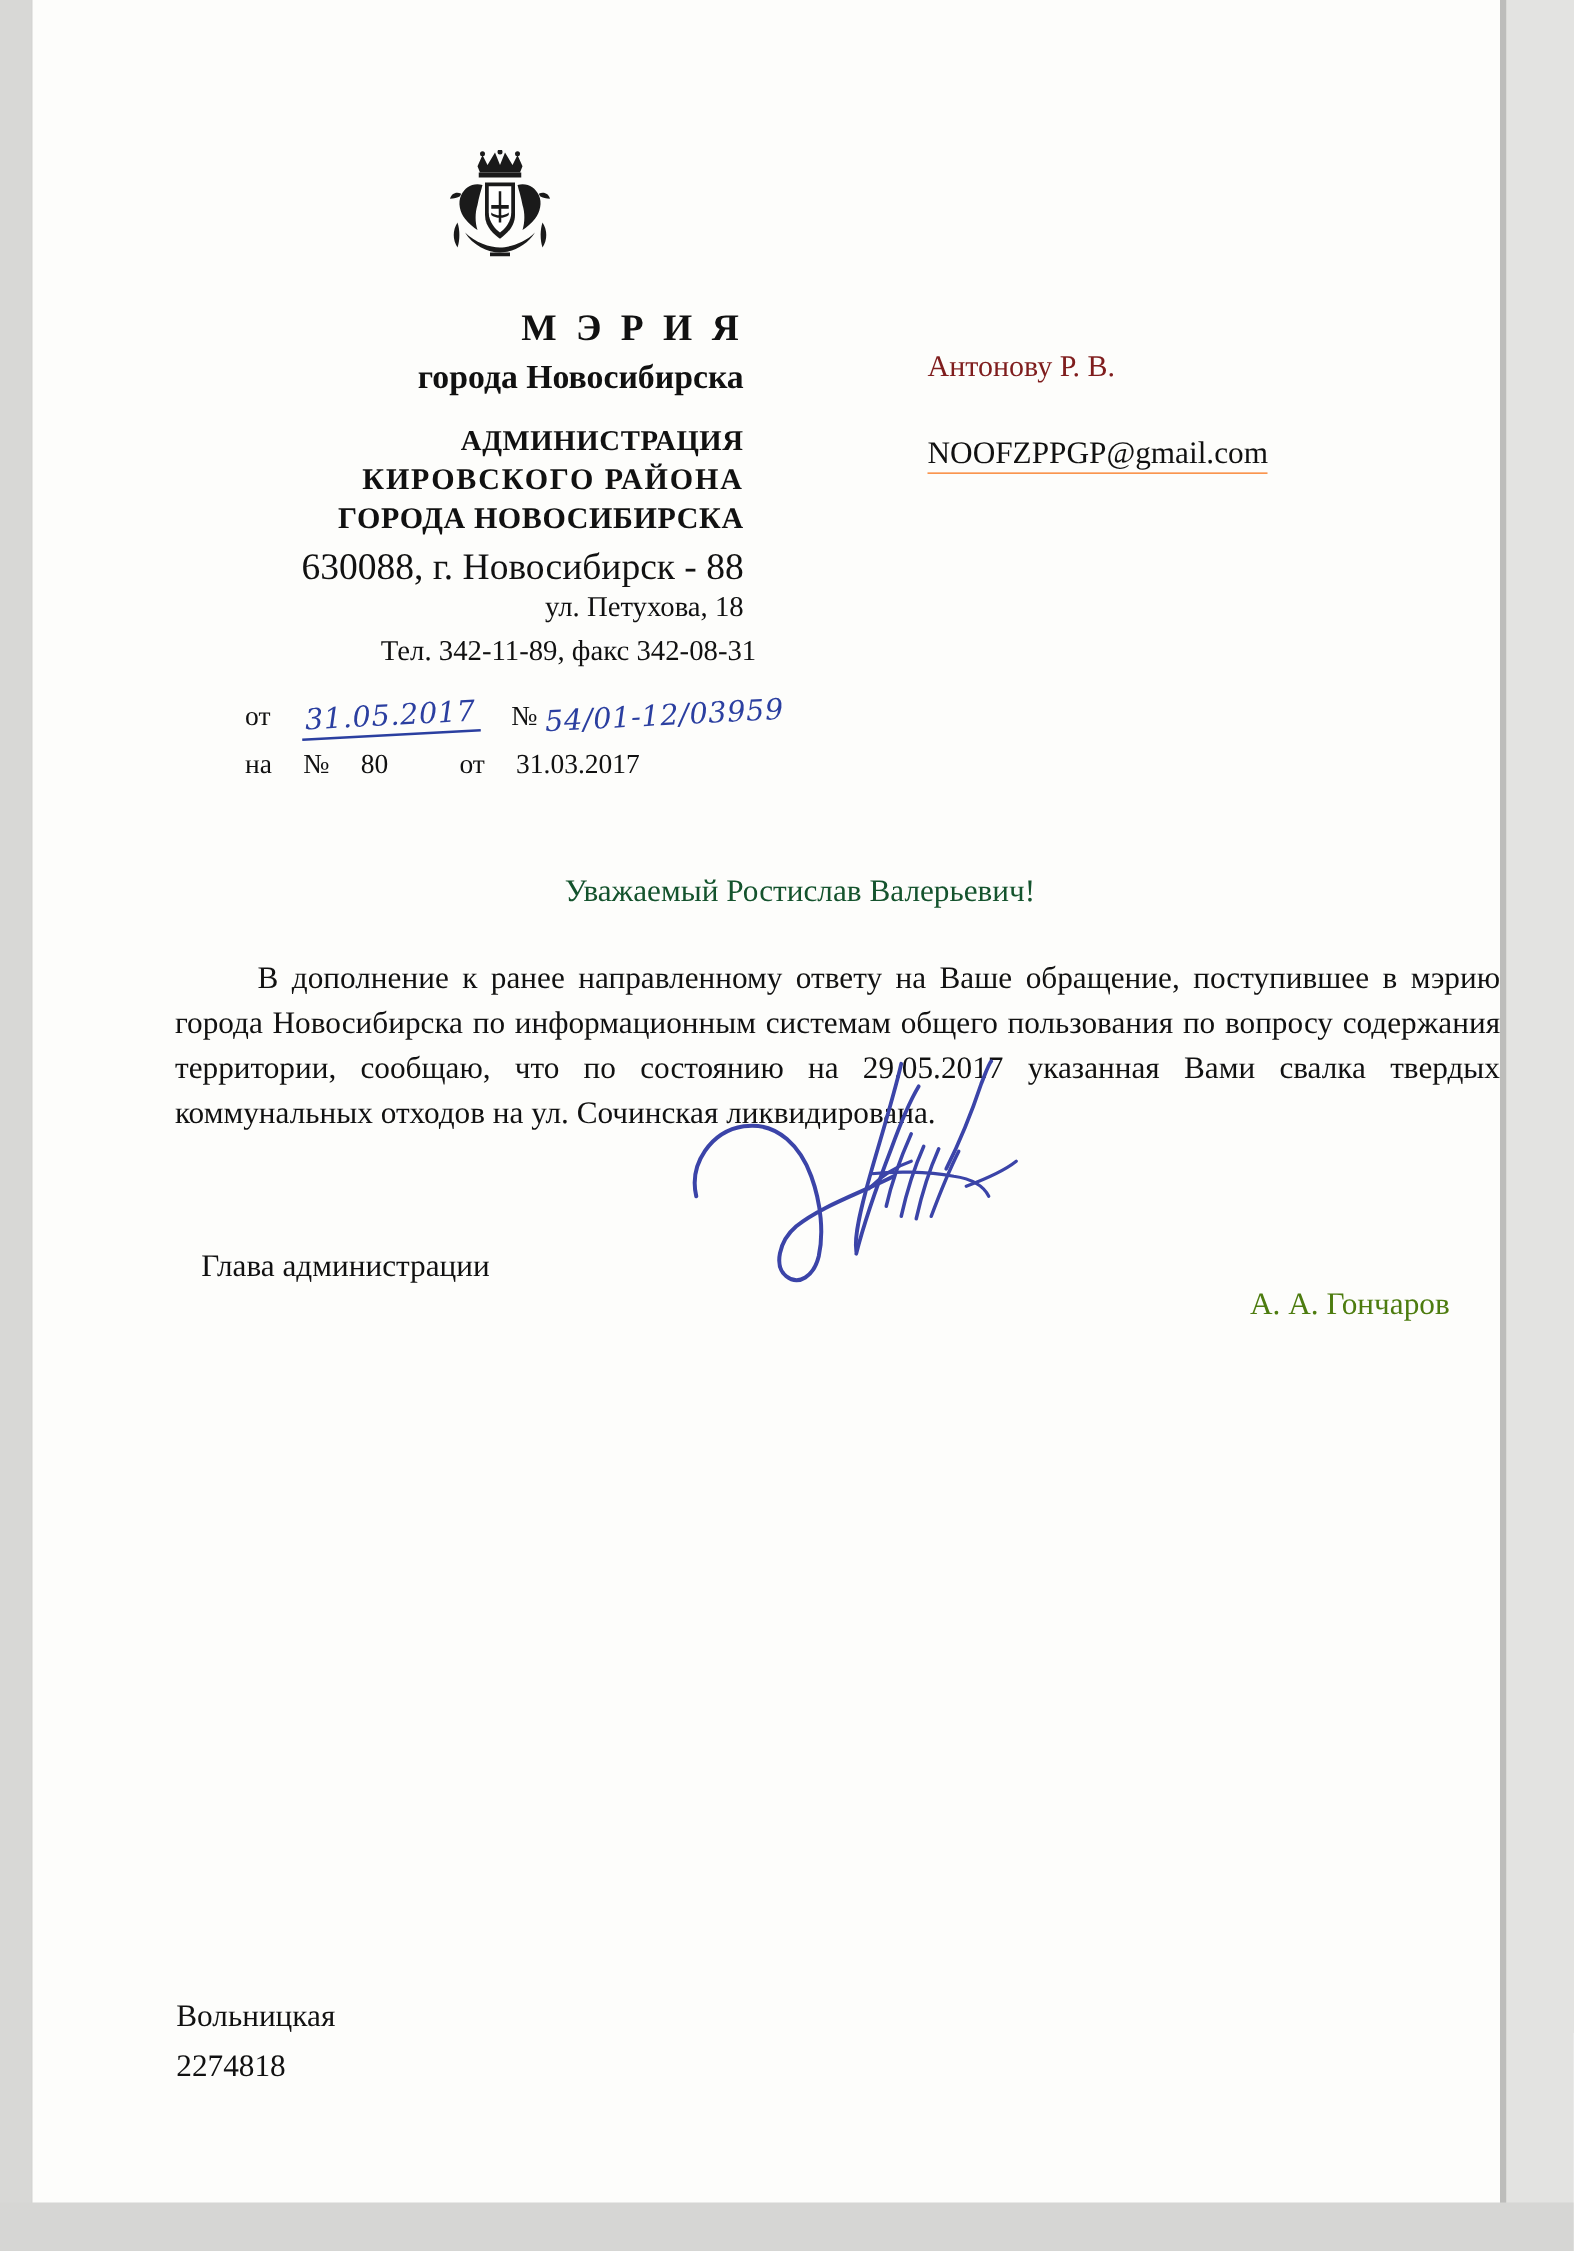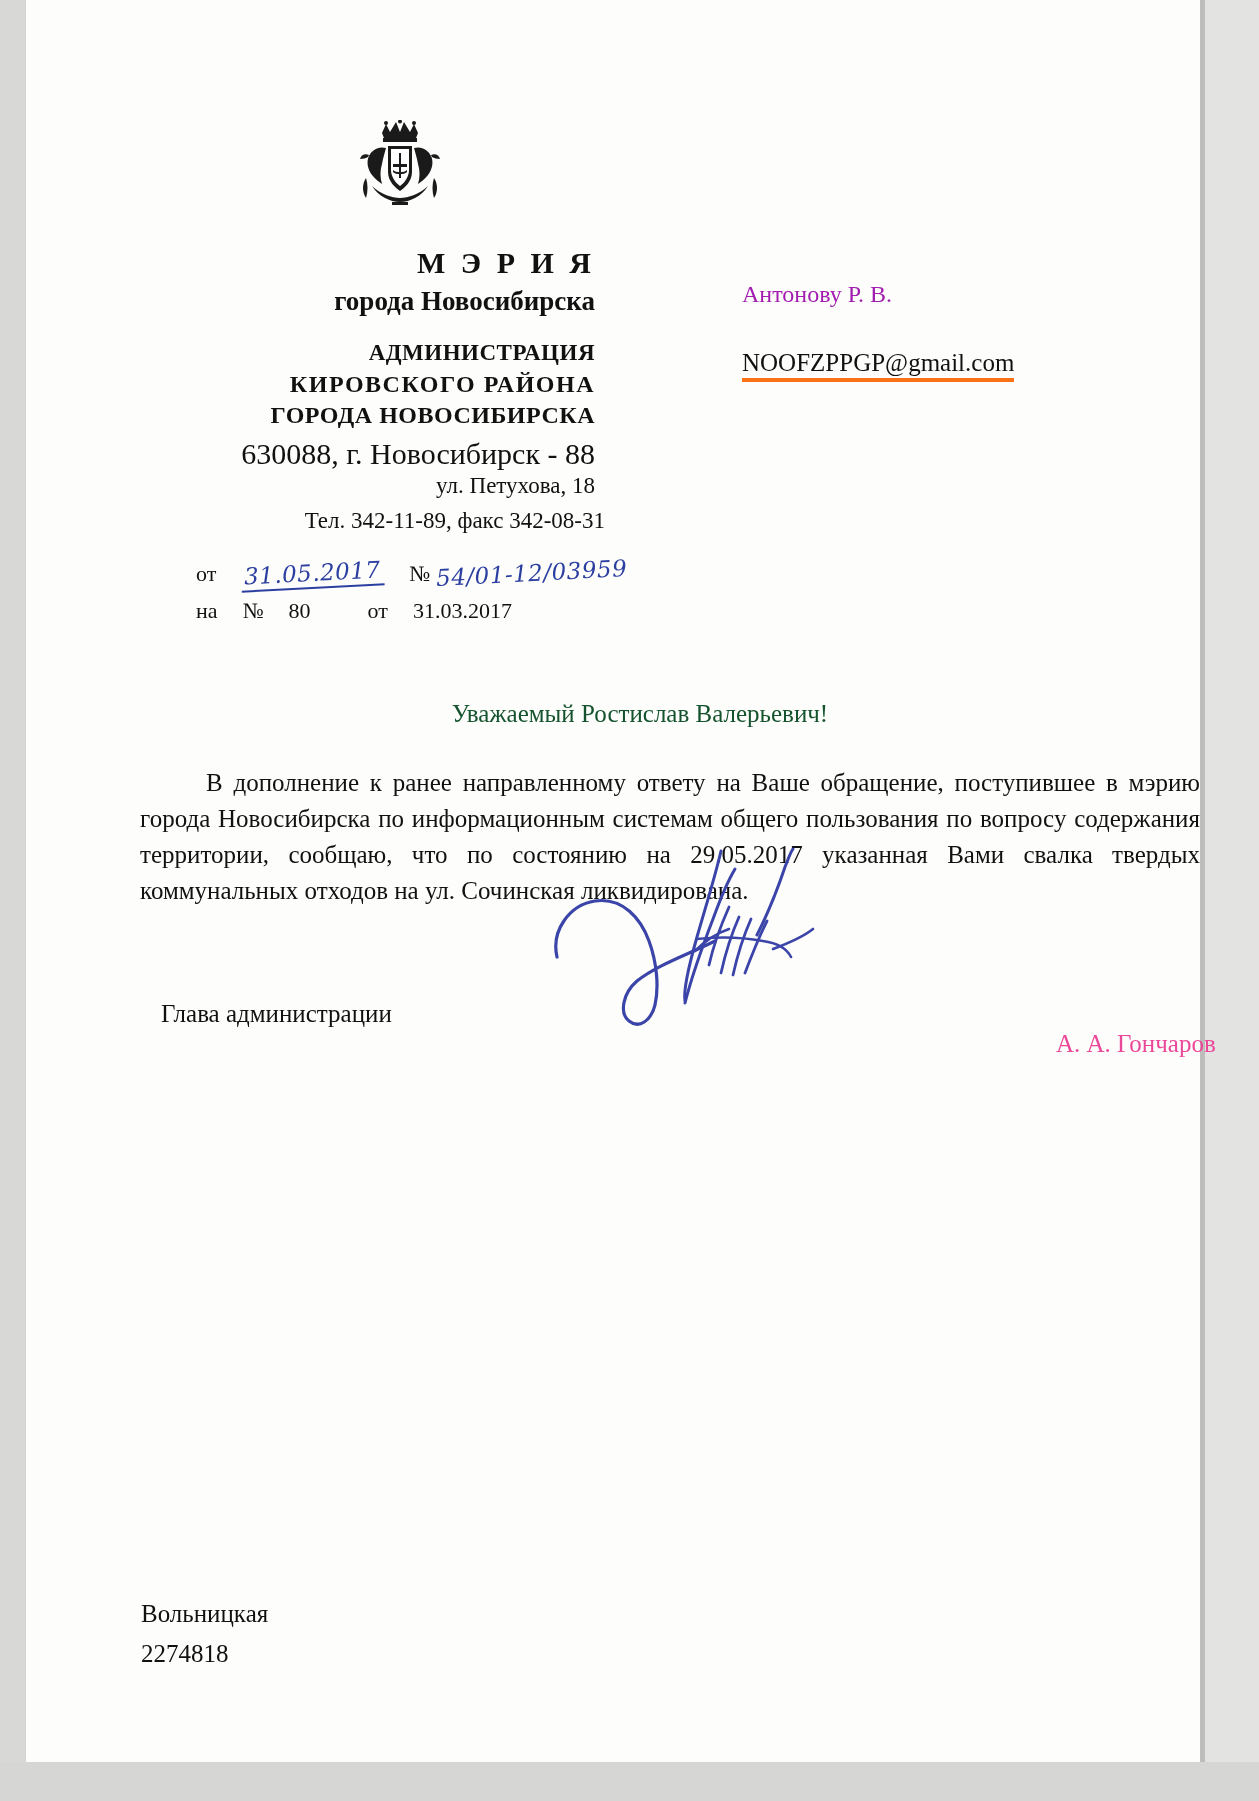--- a/index.html
+++ b/index.html
@@ -185,31 +185,31 @@
   }
   .ref-sp { display: inline-block; width: 14px; }
   .ref-sp-lg { display: inline-block; width: 46px; }
 
   
   #addressee-name {
     position: absolute;
     left: 742px;
     top: 281px;
     font-size: 24px;
-    color: #a21caf;
+    color: #7f1d1d;
     white-space: nowrap;
   }
   #addressee-email {
     position: absolute;
     left: 742px;
     top: 349px;
     font-size: 25px;
     color: #111;
     white-space: nowrap;
-    border-bottom: 4px solid #f97316;
+    border-bottom: 1px solid #f97316;
     padding-bottom: 1px;
   }
 
   
   #salutation {
     position: absolute;
     left: 140px;
     top: 700px;
     width: 1000px;
     text-align: center;
@@ -235,24 +235,24 @@
   #sign-title {
     position: absolute;
     left: 161px;
     top: 1000px;
     font-size: 25px;
     color: #111;
     white-space: nowrap;
   }
   #sign-name {
     position: absolute;
-    left: 1056px;
+    left: 1000px;
     top: 1030px;
     font-size: 25px;
-    color: #ec4899;
+    color: #4d7c0f;
     white-space: nowrap;
     text-align: left;
   }
   #signature-mark {
     position: absolute;
     left: 545px;
     top: 845px;
     width: 310px;
     height: 230px;
     pointer-events: none;

